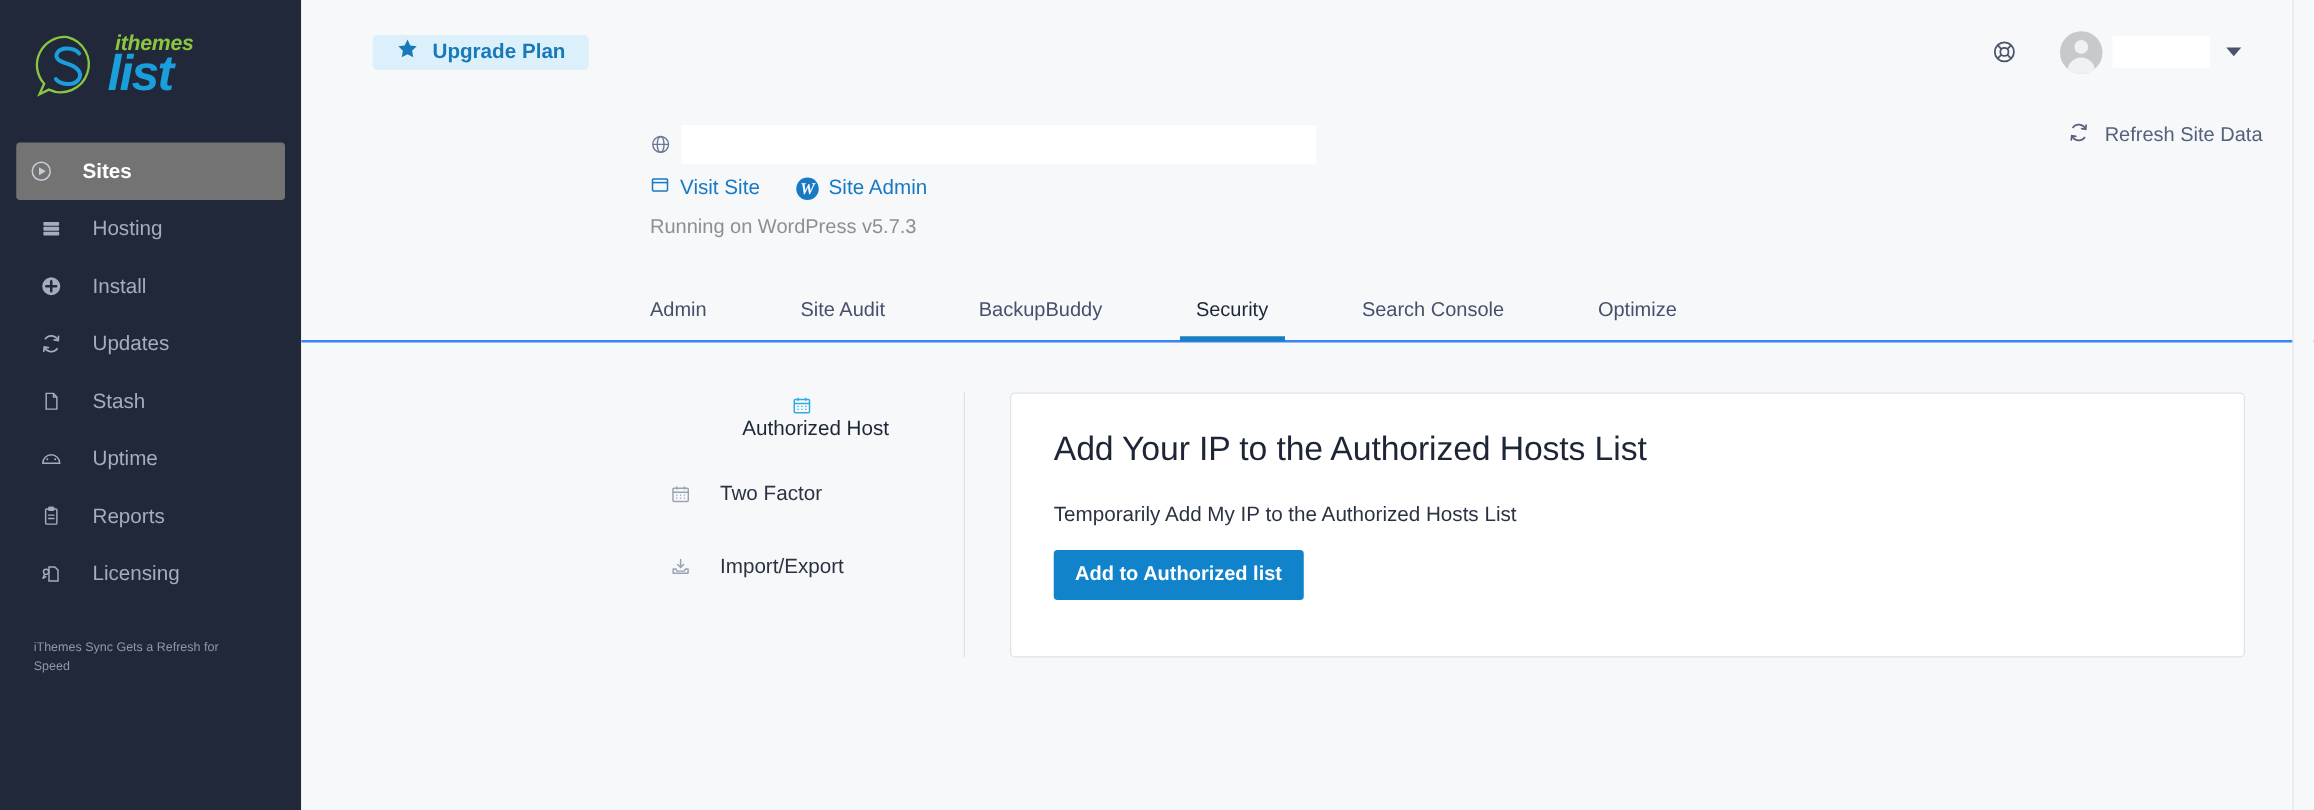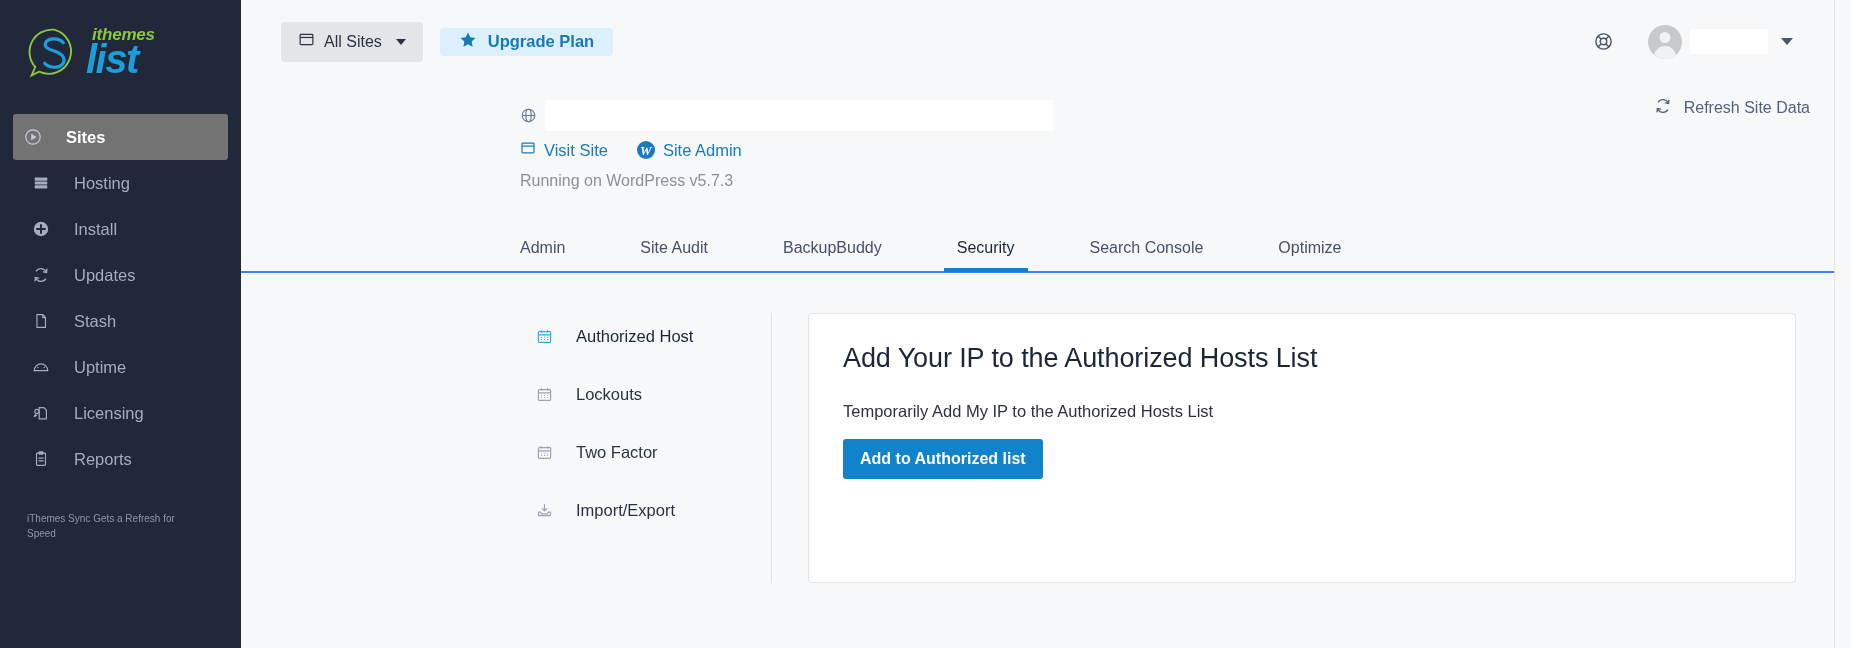--- a/index.html
+++ b/index.html
@@ -202,21 +202,21 @@
     height: 46px; margin-bottom: 12px;
     color: #2b3342; font-size: 16.5px;
     padding-left: 14px;
     cursor: pointer; position: relative;
   }
   .subnav-item .sn-icon {
     width: 20px; flex: 0 0 20px; height: 20px;
     display: flex; align-items: center; justify-content: center;
     margin-right: 22px; color: #9aa3b2;
   }
-  .subnav-item.active { color: #1d2637; }
+  .subnav-item.active { color: #1d2637; flex-direction: column; }
   .subnav-item.active .sn-icon { color: #2fabe4; }
   .subnav-hl {
     position: absolute; left: 0; top: 0; right: 32px; bottom: 0;
     border: 4px solid #2fabe4; background: #ffffff;
     z-index: -1;
   }
 
   .card {
     margin-left: 36px; margin-right: 55px;
     flex: 1 1 auto;
@@ -322,57 +322,47 @@
             <circle cx="6.5" cy="10.5" r="0.9" fill="currentColor" stroke="none"></circle>
             <circle cx="13.5" cy="10.5" r="0.9" fill="currentColor" stroke="none"></circle>
           </svg>
         </span>
         <span>Uptime</span>
       </div>
 
       <div class="nav-item">
         <span class="nav-icon">
           <svg viewBox="0 0 20 20" width="18" height="18" fill="none" stroke="currentColor" stroke-width="1.3">
+            <rect x="5" y="3.5" width="10" height="13.5" rx="1"></rect>
+            <rect x="7.8" y="1.9" width="4.4" height="2.8" rx="0.7" fill="currentColor"></rect>
+            <path d="M7.6 9 H12.4 M7.6 12 H12.4" stroke-linecap="round"></path>
+          </svg>
+        </span>
+        <span>Reports</span>
+      </div>
+
+      <div class="nav-item">
+        <span class="nav-icon">
+          <svg viewBox="0 0 20 20" width="18" height="18" fill="none" stroke="currentColor" stroke-width="1.3">
             <path d="M8 4 H13.2 L16 6.8 V16.5 H8 Z"></path>
             <circle cx="5.4" cy="8.3" r="2.3"></circle>
               <path d="M4.1 10.2 L2.6 14 L5.6 12.4" stroke-linejoin="round"></path>
           </svg>
         </span>
         <span>Licensing</span>
       </div>
 
-      <div class="nav-item">
-        <span class="nav-icon">
-          <svg viewBox="0 0 20 20" width="18" height="18" fill="none" stroke="currentColor" stroke-width="1.3">
-            <rect x="5" y="3.5" width="10" height="13.5" rx="1"></rect>
-            <rect x="7.8" y="1.9" width="4.4" height="2.8" rx="0.7" fill="currentColor"></rect>
-            <path d="M7.6 9 H12.4 M7.6 12 H12.4" stroke-linecap="round"></path>
-          </svg>
-        </span>
-        <span>Reports</span>
-      </div>
-
     </nav>
 
     <div class="sidebar-note">iThemes Sync Gets a Refresh for Speed</div>
   </aside>
 
   <section class="main">
 
     <div class="topbar">
-      <div class="btn-sites">
-        <span>
-          <svg viewBox="0 0 20 20" width="17" height="17" fill="none" stroke="#2b3342" stroke-width="1.4">
-            <rect x="2.5" y="4" width="15" height="12" rx="1"></rect>
-              <path d="M2.5 7.6 H17.5"></path>
-          </svg>
-        </span>
-        <span>All Sites</span>
-        <span class="caret"></span>
-      </div>
 
       <div class="btn-upgrade">
         <span>
           <svg viewBox="0 0 20 20" width="18" height="18" fill="#1779ba">
             <path d="M10 1.8 L12.5 7 L18.2 7.8 L14.1 11.8 L15.1 17.5 L10 14.8 L4.9 17.5 L5.9 11.8 L1.8 7.8 L7.5 7 Z"></path>
           </svg>
         </span>
         <span>Upgrade Plan</span>
       </div>
 
@@ -465,30 +455,20 @@
           <span class="sn-icon">
             <svg viewBox="0 0 20 20" width="17" height="17" fill="none" stroke="currentColor" stroke-width="1.4">
               <rect x="2.8" y="4.2" width="14.4" height="12.6" rx="1"></rect>
               <path d="M2.8 8 H17.2 M6.4 2.6 V5.3 M13.6 2.6 V5.3"></path>
               <path d="M5.8 10.8 H7 M9.4 10.8 H10.6 M13 10.8 H14.2 M5.8 13.6 H7 M9.4 13.6 H10.6 M13 13.6 H14.2" stroke-width="1.2"></path>
             </svg>
           </span>
           <span>Authorized Host</span>
         </div>
 
-        <div class="subnav-item">
-          <span class="sn-icon">
-            <svg viewBox="0 0 20 20" width="17" height="17" fill="none" stroke="currentColor" stroke-width="1.4">
-              <rect x="2.8" y="4.2" width="14.4" height="12.6" rx="1"></rect>
-              <path d="M2.8 8 H17.2 M6.4 2.6 V5.3 M13.6 2.6 V5.3"></path>
-              <path d="M5.8 10.8 H7 M9.4 10.8 H10.6 M13 10.8 H14.2 M5.8 13.6 H7 M9.4 13.6 H10.6 M13 13.6 H14.2" stroke-width="1.2"></path>
-            </svg>
-          </span>
-          <span>Lockouts</span>
-        </div>
 
         <div class="subnav-item">
           <span class="sn-icon">
             <svg viewBox="0 0 20 20" width="17" height="17" fill="none" stroke="currentColor" stroke-width="1.4">
               <rect x="2.8" y="4.2" width="14.4" height="12.6" rx="1"></rect>
               <path d="M2.8 8 H17.2 M6.4 2.6 V5.3 M13.6 2.6 V5.3"></path>
               <path d="M5.8 10.8 H7 M9.4 10.8 H10.6 M13 10.8 H14.2 M5.8 13.6 H7 M9.4 13.6 H10.6 M13 13.6 H14.2" stroke-width="1.2"></path>
             </svg>
           </span>
           <span>Two Factor</span>

